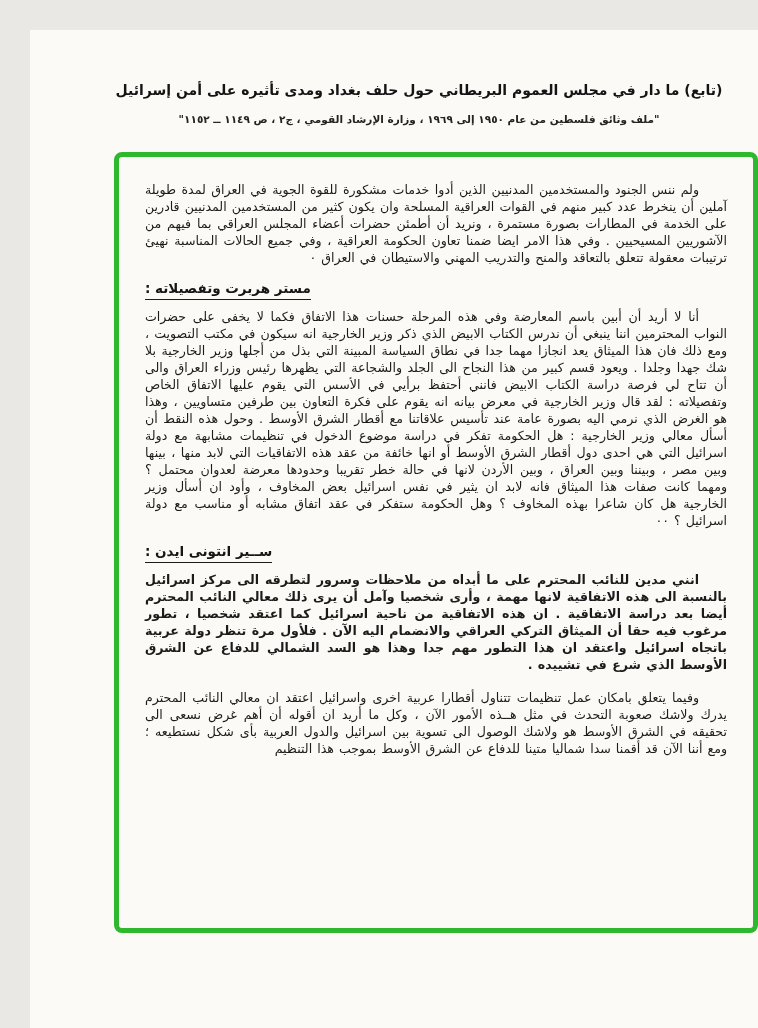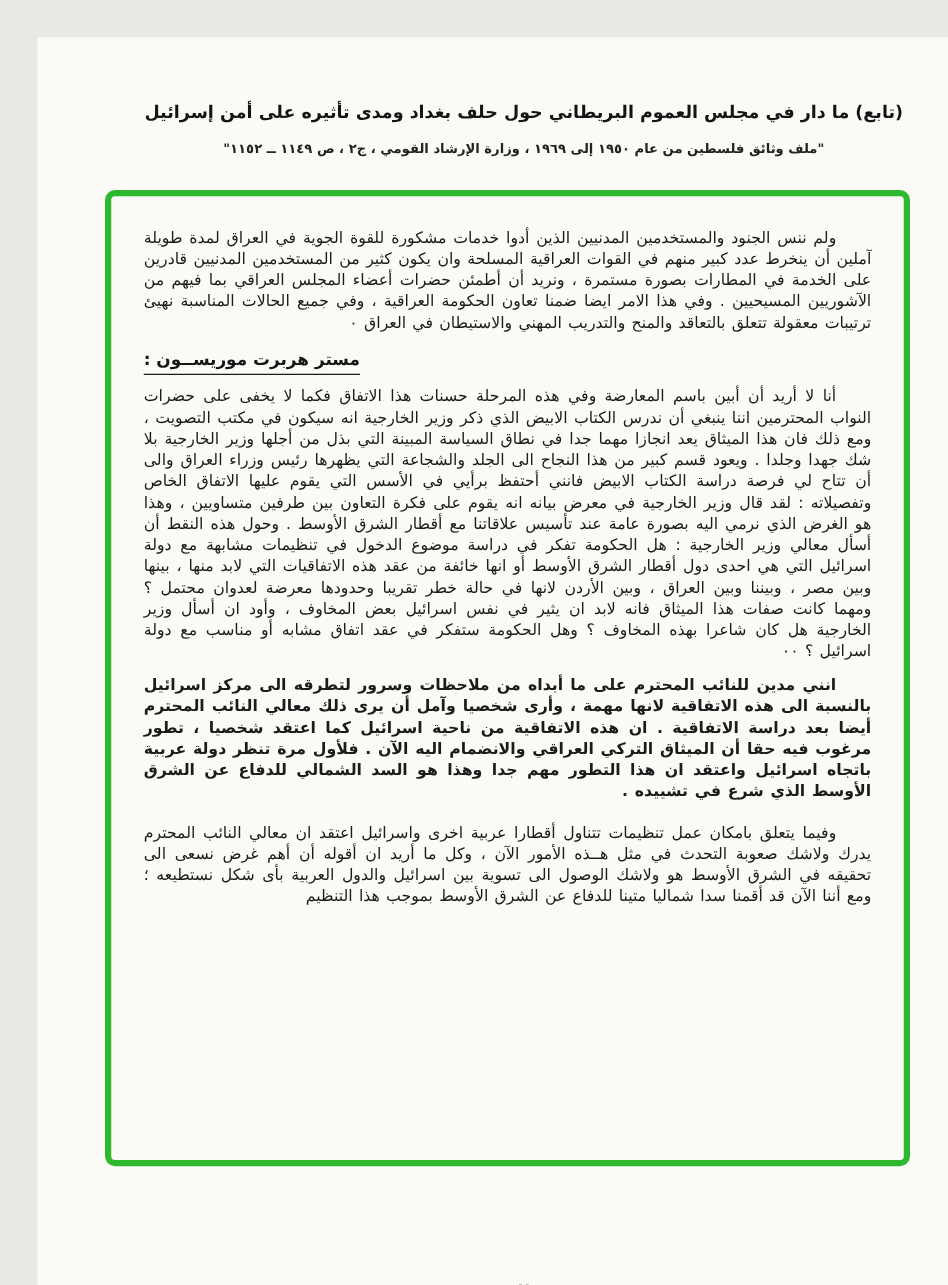--- a/index.html
+++ b/index.html
@@ -32,21 +32,21 @@
   }
   .doc-subtitle {
     margin-top: 15px;
     font-size: 10.5px;
     font-weight: bold;
     color: #232323;
     padding: 0 60px;
   }
   .green-box {
     position: absolute;
-    left: 44px;
+    left: 74px;
     top: 112px;
     width: 644px;
     height: 781px;
     border: 5px solid #2eb82e;
     border-radius: 8px;
     padding: 14px 16px 0 16px;
     direction: rtl;
     background: transparent;
   }
   .body-text {
@@ -91,25 +91,28 @@
   <header class="doc-header">
     <h1 class="doc-title">(تابع) ما دار في مجلس العموم البريطاني حول حلف بغداد ومدى تأثيره على أمن إسرائيل</h1>
     <div class="doc-subtitle">"ملف وثائق فلسطين من عام ١٩٥٠ إلى ١٩٦٩ ، وزارة الإرشاد القومي ، ج٢ ، ص ١١٤٩ ــ ١١٥٢"</div>
   </header>
 
   <div class="green-box">
 
     <p class="body-text para-gap">ولم ننس الجنود والمستخدمين المدنيين الذين أدوا خدمات مشكورة للقوة الجوية في العراق لمدة طويلة آملين أن ينخرط عدد كبير منهم في القوات العراقية المسلحة وان يكون كثير من المستخدمين المدنيين قادرين على الخدمة في المطارات بصورة مستمرة ، ونريد أن أطمئن حضرات أعضاء المجلس العراقي بما فيهم من الآشوريين المسيحيين . وفي هذا الامر ايضا ضمنا تعاون الحكومة العراقية ، وفي جميع الحالات المناسبة نهيئ ترتيبات معقولة تتعلق بالتعاقد والمنح والتدريب المهني والاستيطان في العراق ٠</p>
 
     <h2 class="speaker-heading">
-      <span class="underlined">مستر هربرت موريســون :</span>
+      <span class="underlined">مستر هربرت وتفصيلاته :</span>
     </h2>
 
     <p class="body-text para-gap">أنا لا أريد أن أبين باسم المعارضة وفي هذه المرحلة حسنات هذا الاتفاق فكما لا يخفى على حضرات النواب المحترمين اننا ينبغي أن ندرس الكتاب الابيض الذي ذكر وزير الخارجية انه سيكون في مكتب التصويت ، ومع ذلك فان هذا الميثاق يعد انجازا مهما جدا في نطاق السياسة المبينة التي بذل من أجلها وزير الخارجية بلا شك جهدا وجلدا . ويعود قسم كبير من هذا النجاح الى الجلد والشجاعة التي يظهرها رئيس وزراء العراق والى أن تتاح لي فرصة دراسة الكتاب الابيض فانني أحتفظ برأيي في الأسس التي يقوم عليها الاتفاق الخاص وتفصيلاته : لقد قال وزير الخارجية في معرض بيانه انه يقوم على فكرة التعاون بين طرفين متساويين ، وهذا هو الغرض الذي نرمي اليه بصورة عامة عند تأسيس علاقاتنا مع أقطار الشرق الأوسط . وحول هذه النقط أن أسأل معالي وزير الخارجية : هل الحكومة تفكر في دراسة موضوع الدخول في تنظيمات مشابهة مع دولة اسرائيل التي هي احدى دول أقطار الشرق الأوسط أو انها خائفة من عقد هذه الاتفاقيات التي لابد منها ، بينها وبين مصر ، وبيننا وبين العراق ، وبين الأردن لانها في حالة خطر تقريبا وحدودها معرضة لعدوان محتمل ؟ ومهما كانت صفات هذا الميثاق فانه لابد ان يثير في نفس اسرائيل بعض المخاوف ، وأود ان أسأل وزير الخارجية هل كان شاعرا بهذه المخاوف ؟ وهل الحكومة ستفكر في عقد اتفاق مشابه أو مناسب مع دولة اسرائيل ؟ ٠٠</p>
 
+    <h2 class="speaker-heading">
+      <span class="underlined">ســير انتونى ايدن :</span>
+    </h2>
 
     <p class="body-text para-gap-lg">انني مدين للنائب المحترم على ما أبداه من ملاحظات وسرور لتطرقه الى مركز اسرائيل بالنسبة الى هذه الاتفاقية لانها مهمة ، وأرى شخصيا وآمل أن يرى ذلك معالي النائب المحترم أيضا بعد دراسة الاتفاقية . ان هذه الاتفاقية من ناحية اسرائيل كما اعتقد شخصيا ، تطور مرغوب فيه حقا أن الميثاق التركي العراقي والانضمام اليه الآن . فلأول مرة تنظر دولة عربية باتجاه اسرائيل واعتقد ان هذا التطور مهم جدا وهذا هو السد الشمالي للدفاع عن الشرق الأوسط الذي شرع في تشييده .</p>
 
     <p class="body-text">وفيما يتعلق بامكان عمل تنظيمات تتناول أقطارا عربية اخرى واسرائيل اعتقد ان معالي النائب المحترم يدرك ولاشك صعوبة التحدث في مثل هــذه الأمور الآن ، وكل ما أريد ان أقوله أن أهم غرض نسعى الى تحقيقه في الشرق الأوسط هو ولاشك الوصول الى تسوية بين اسرائيل والدول العربية بأى شكل نستطيعه ؛ ومع أننا الآن قد أقمنا سدا شماليا متينا للدفاع عن الشرق الأوسط بموجب هذا التنظيم</p>
 
   </div>
 
   <footer>
     <div class="page-number">٢</div>
   </footer>

